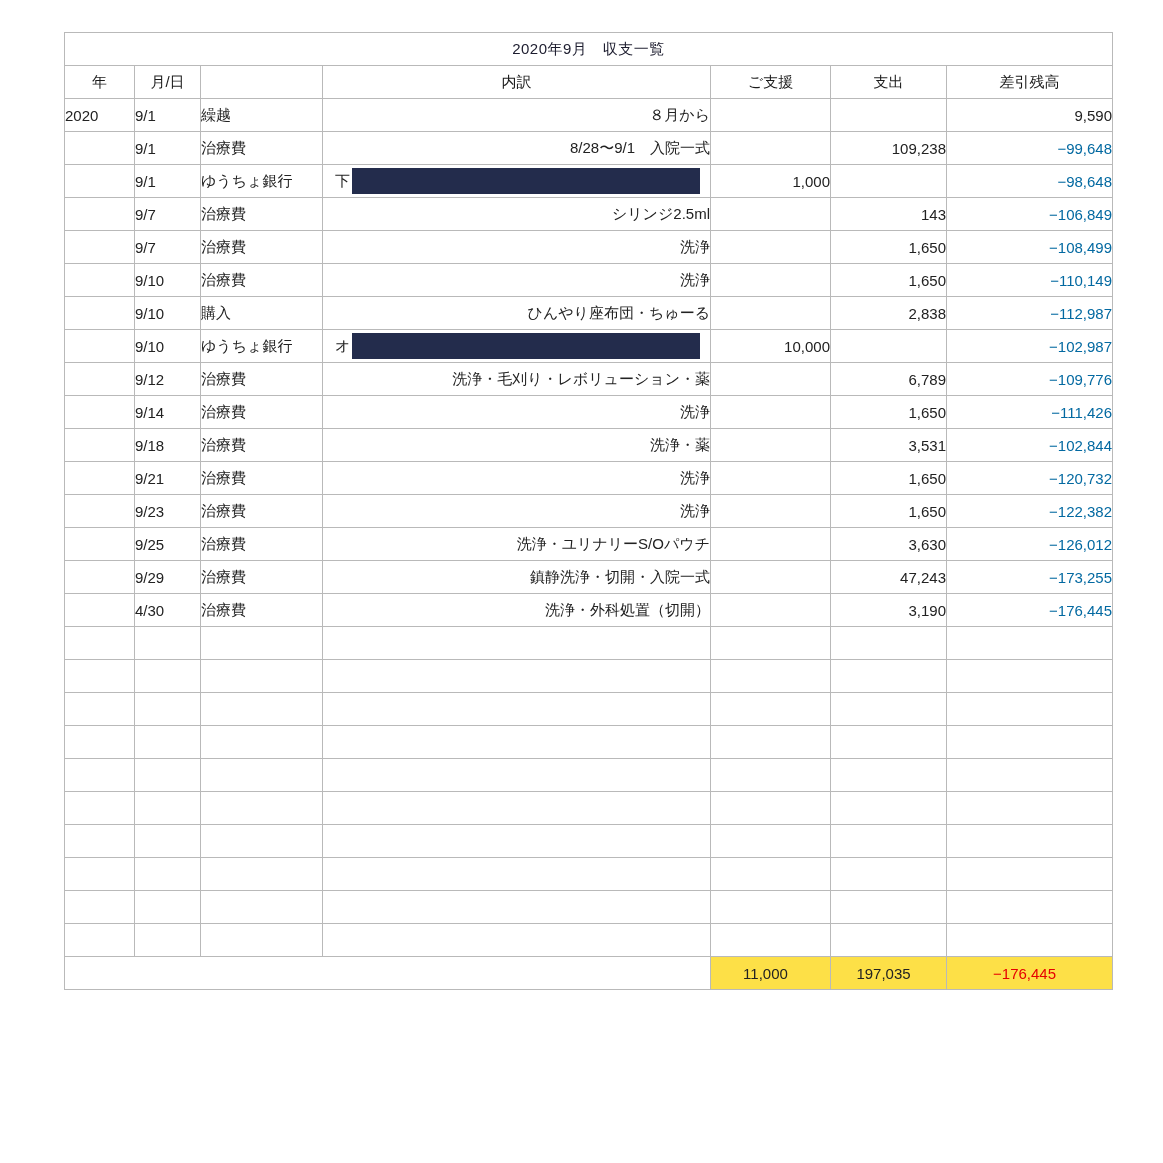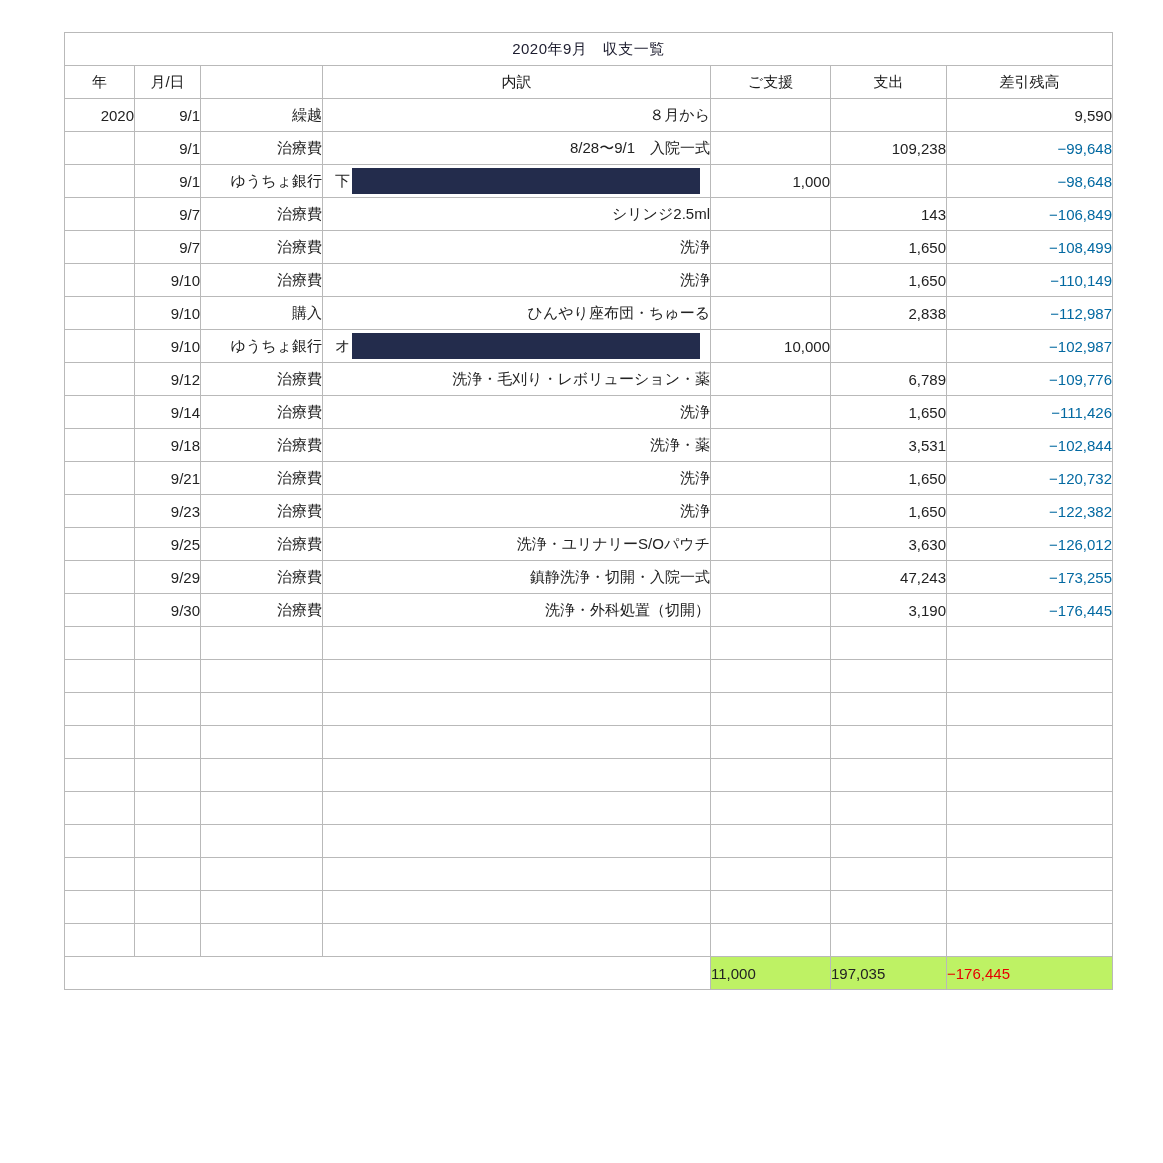--- a/index.html
+++ b/index.html
@@ -52,21 +52,21 @@
     height: 38px;
     letter-spacing: 0.5px;
   }
   .head-row th {
     background: #d3d3d3;
     text-align: center;
     font-size: 14px;
     color: #1a1a1a;
     height: 30px;
   }
-  .cell-c { text-align: right; }
+  .cell-c { text-align: left; }
   .cell-l { text-align: right; padding-left: 12px; }
   .cell-r { text-align: right; padding-right: 10px; }
   .num { font-size: 15px; text-align: right; }
   .neg { color: #0369a1; }
   .redacted-wrap {
     display: flex;
     align-items: center;
     padding-left: 12px;
     height: 32px;
     overflow: hidden;
@@ -84,23 +84,23 @@
     color: #ffffff;
     height: 36px;
     font-size: 16px;
   }
   .total-row td.label {
     text-align: center;
     letter-spacing: 12px;
     font-weight: normal;
   }
   .total-row td.amt {
-    background: #bef264;
+    background: #fde047;
     color: #222222;
-    text-align: left;
+    text-align: center;
     padding-right: 10px;
     font-size: 15px;
   }
   .total-row td.amt.neg { color: #e60000; }
 </style>
 </head>
 <body>
 
 <div id="sheet">
   <table class="ledger">
@@ -267,21 +267,21 @@
           <td class="cell-c"></td>
           <td class="cell-c">9/29</td>
           <td class="cell-c">治療費</td>
           <td class="cell-l">鎮静洗浄・切開・入院一式</td>
           <td class="cell-r num"></td>
           <td class="cell-r num">47,243</td>
           <td class="cell-r num neg">−173,255</td>
         </tr>
         <tr>
           <td class="cell-c"></td>
-          <td class="cell-c">9/30</td>
+          <td class="cell-c">4/30</td>
           <td class="cell-c">治療費</td>
           <td class="cell-l">洗浄・外科処置（切開）</td>
           <td class="cell-r num"></td>
           <td class="cell-r num">3,190</td>
           <td class="cell-r num neg">−176,445</td>
         </tr>
         <tr class="empty-row">
           <td class=""></td>
           <td class=""></td>
           <td class=""></td>

